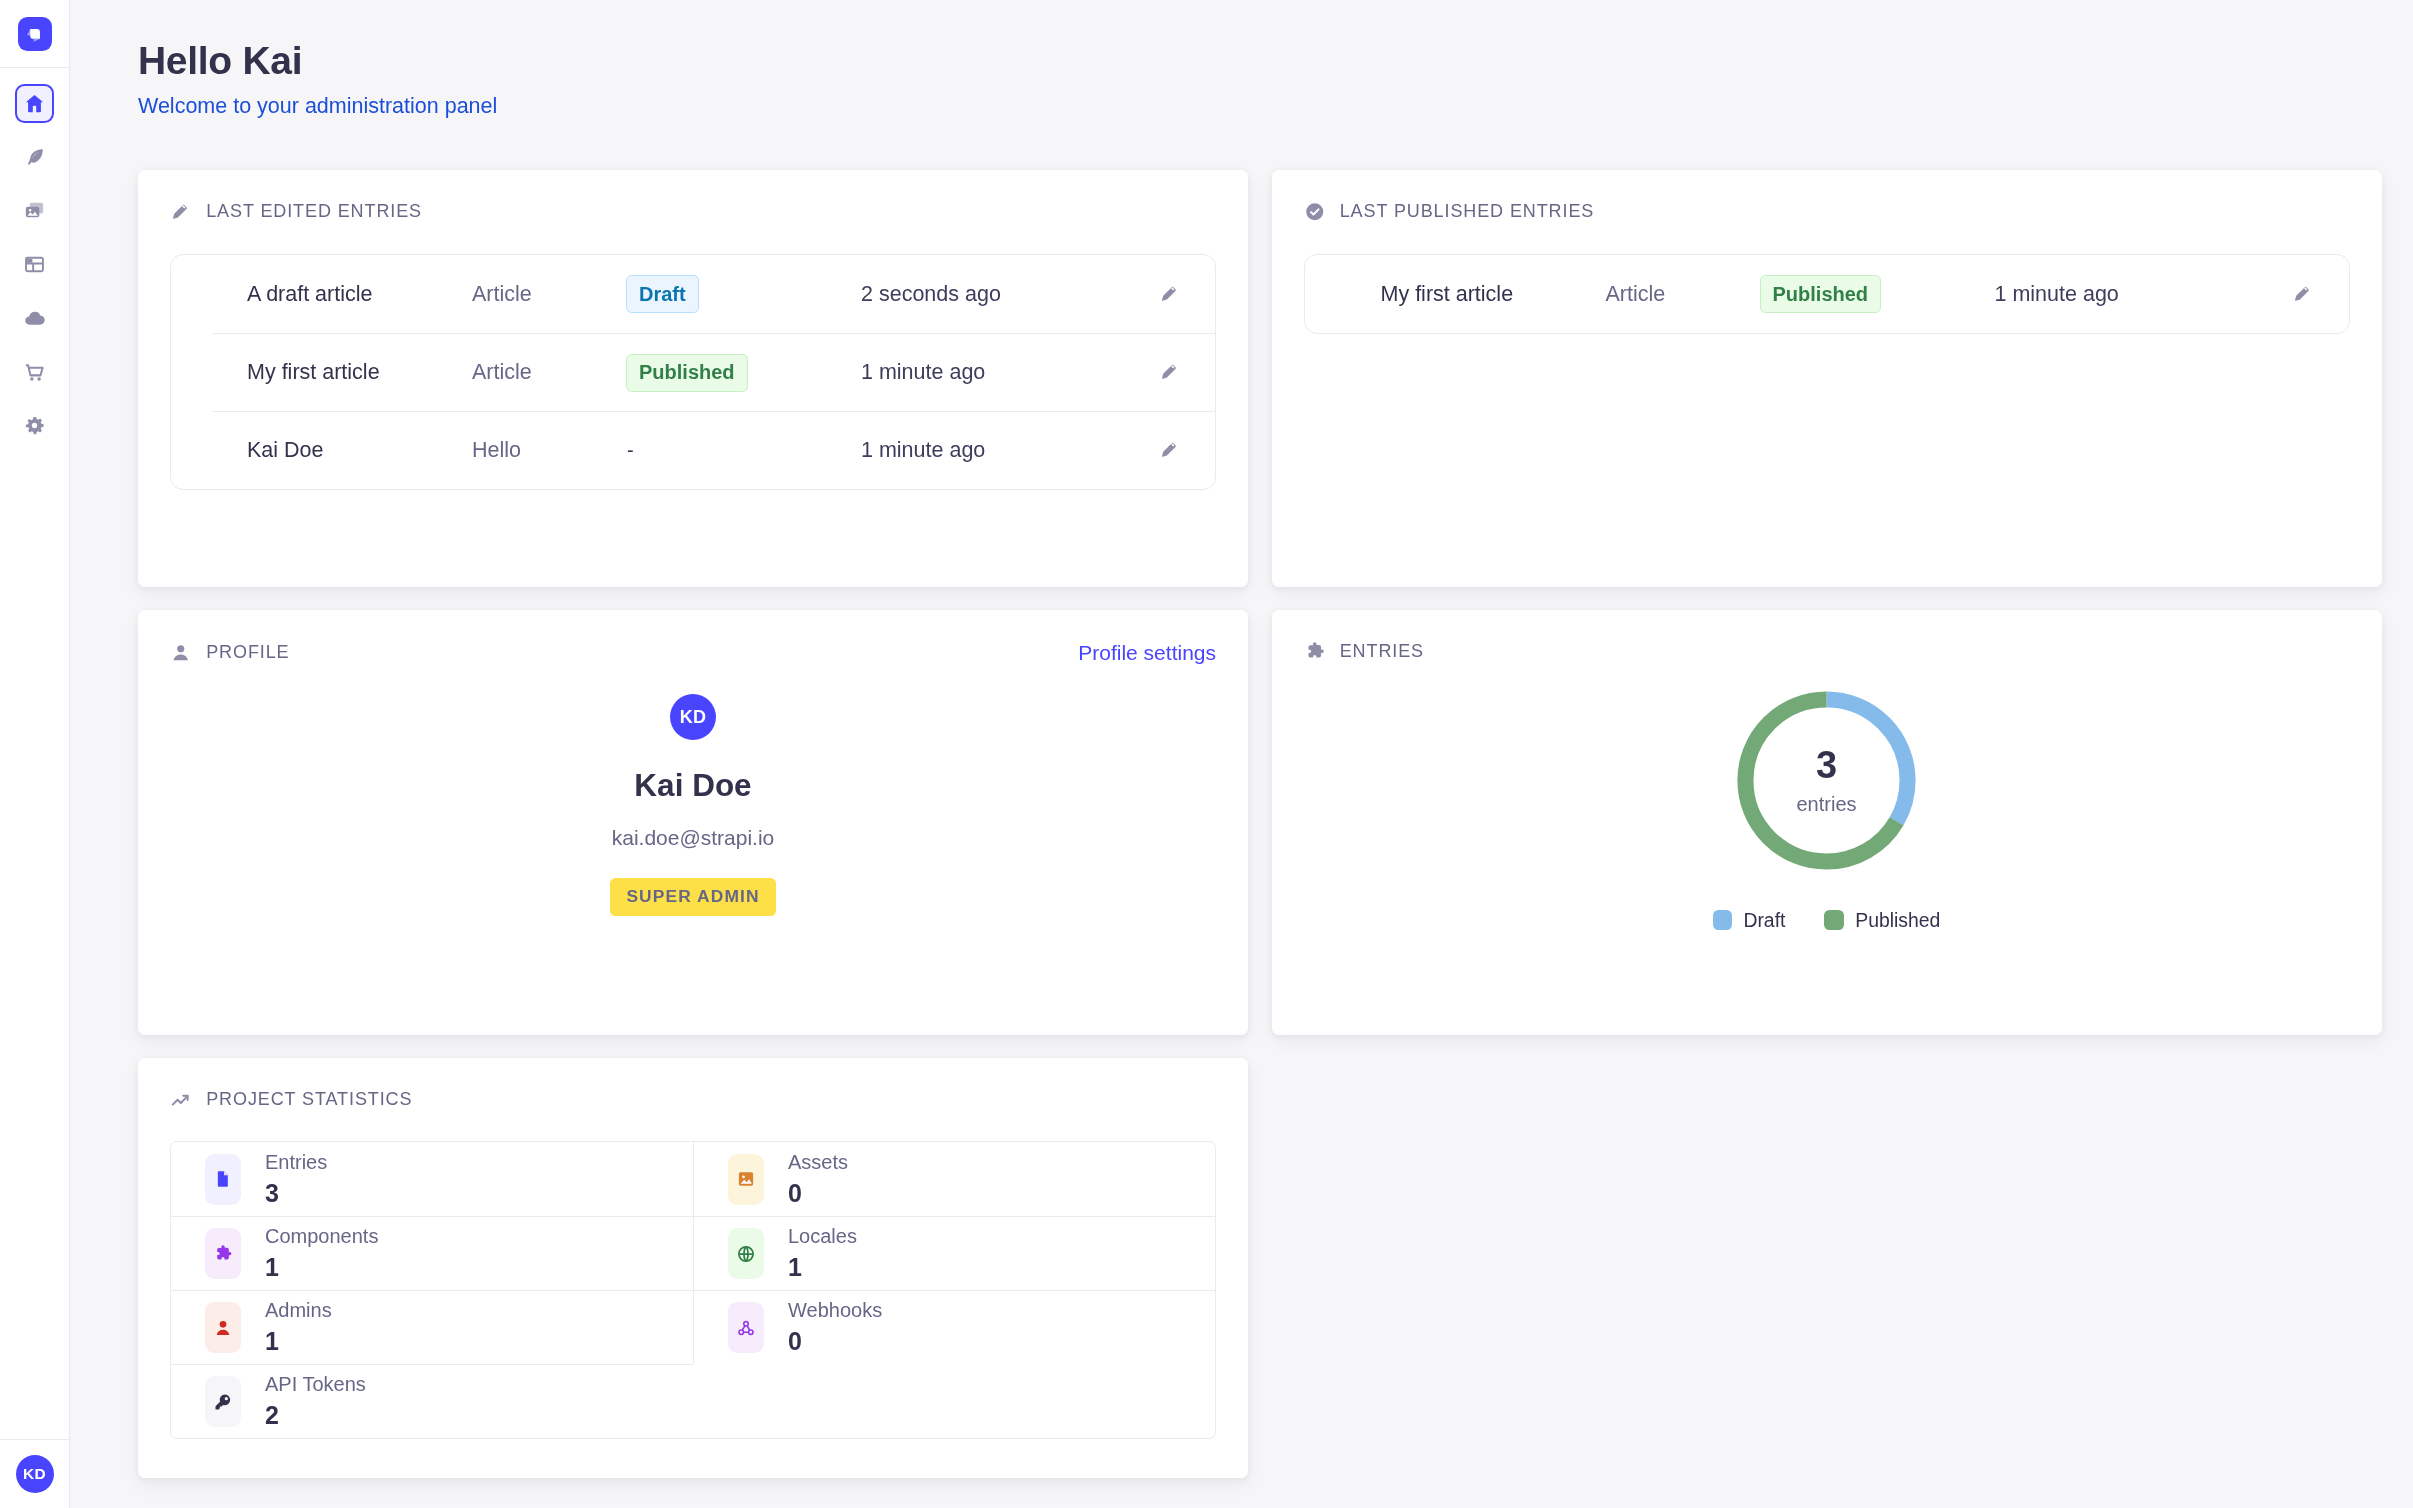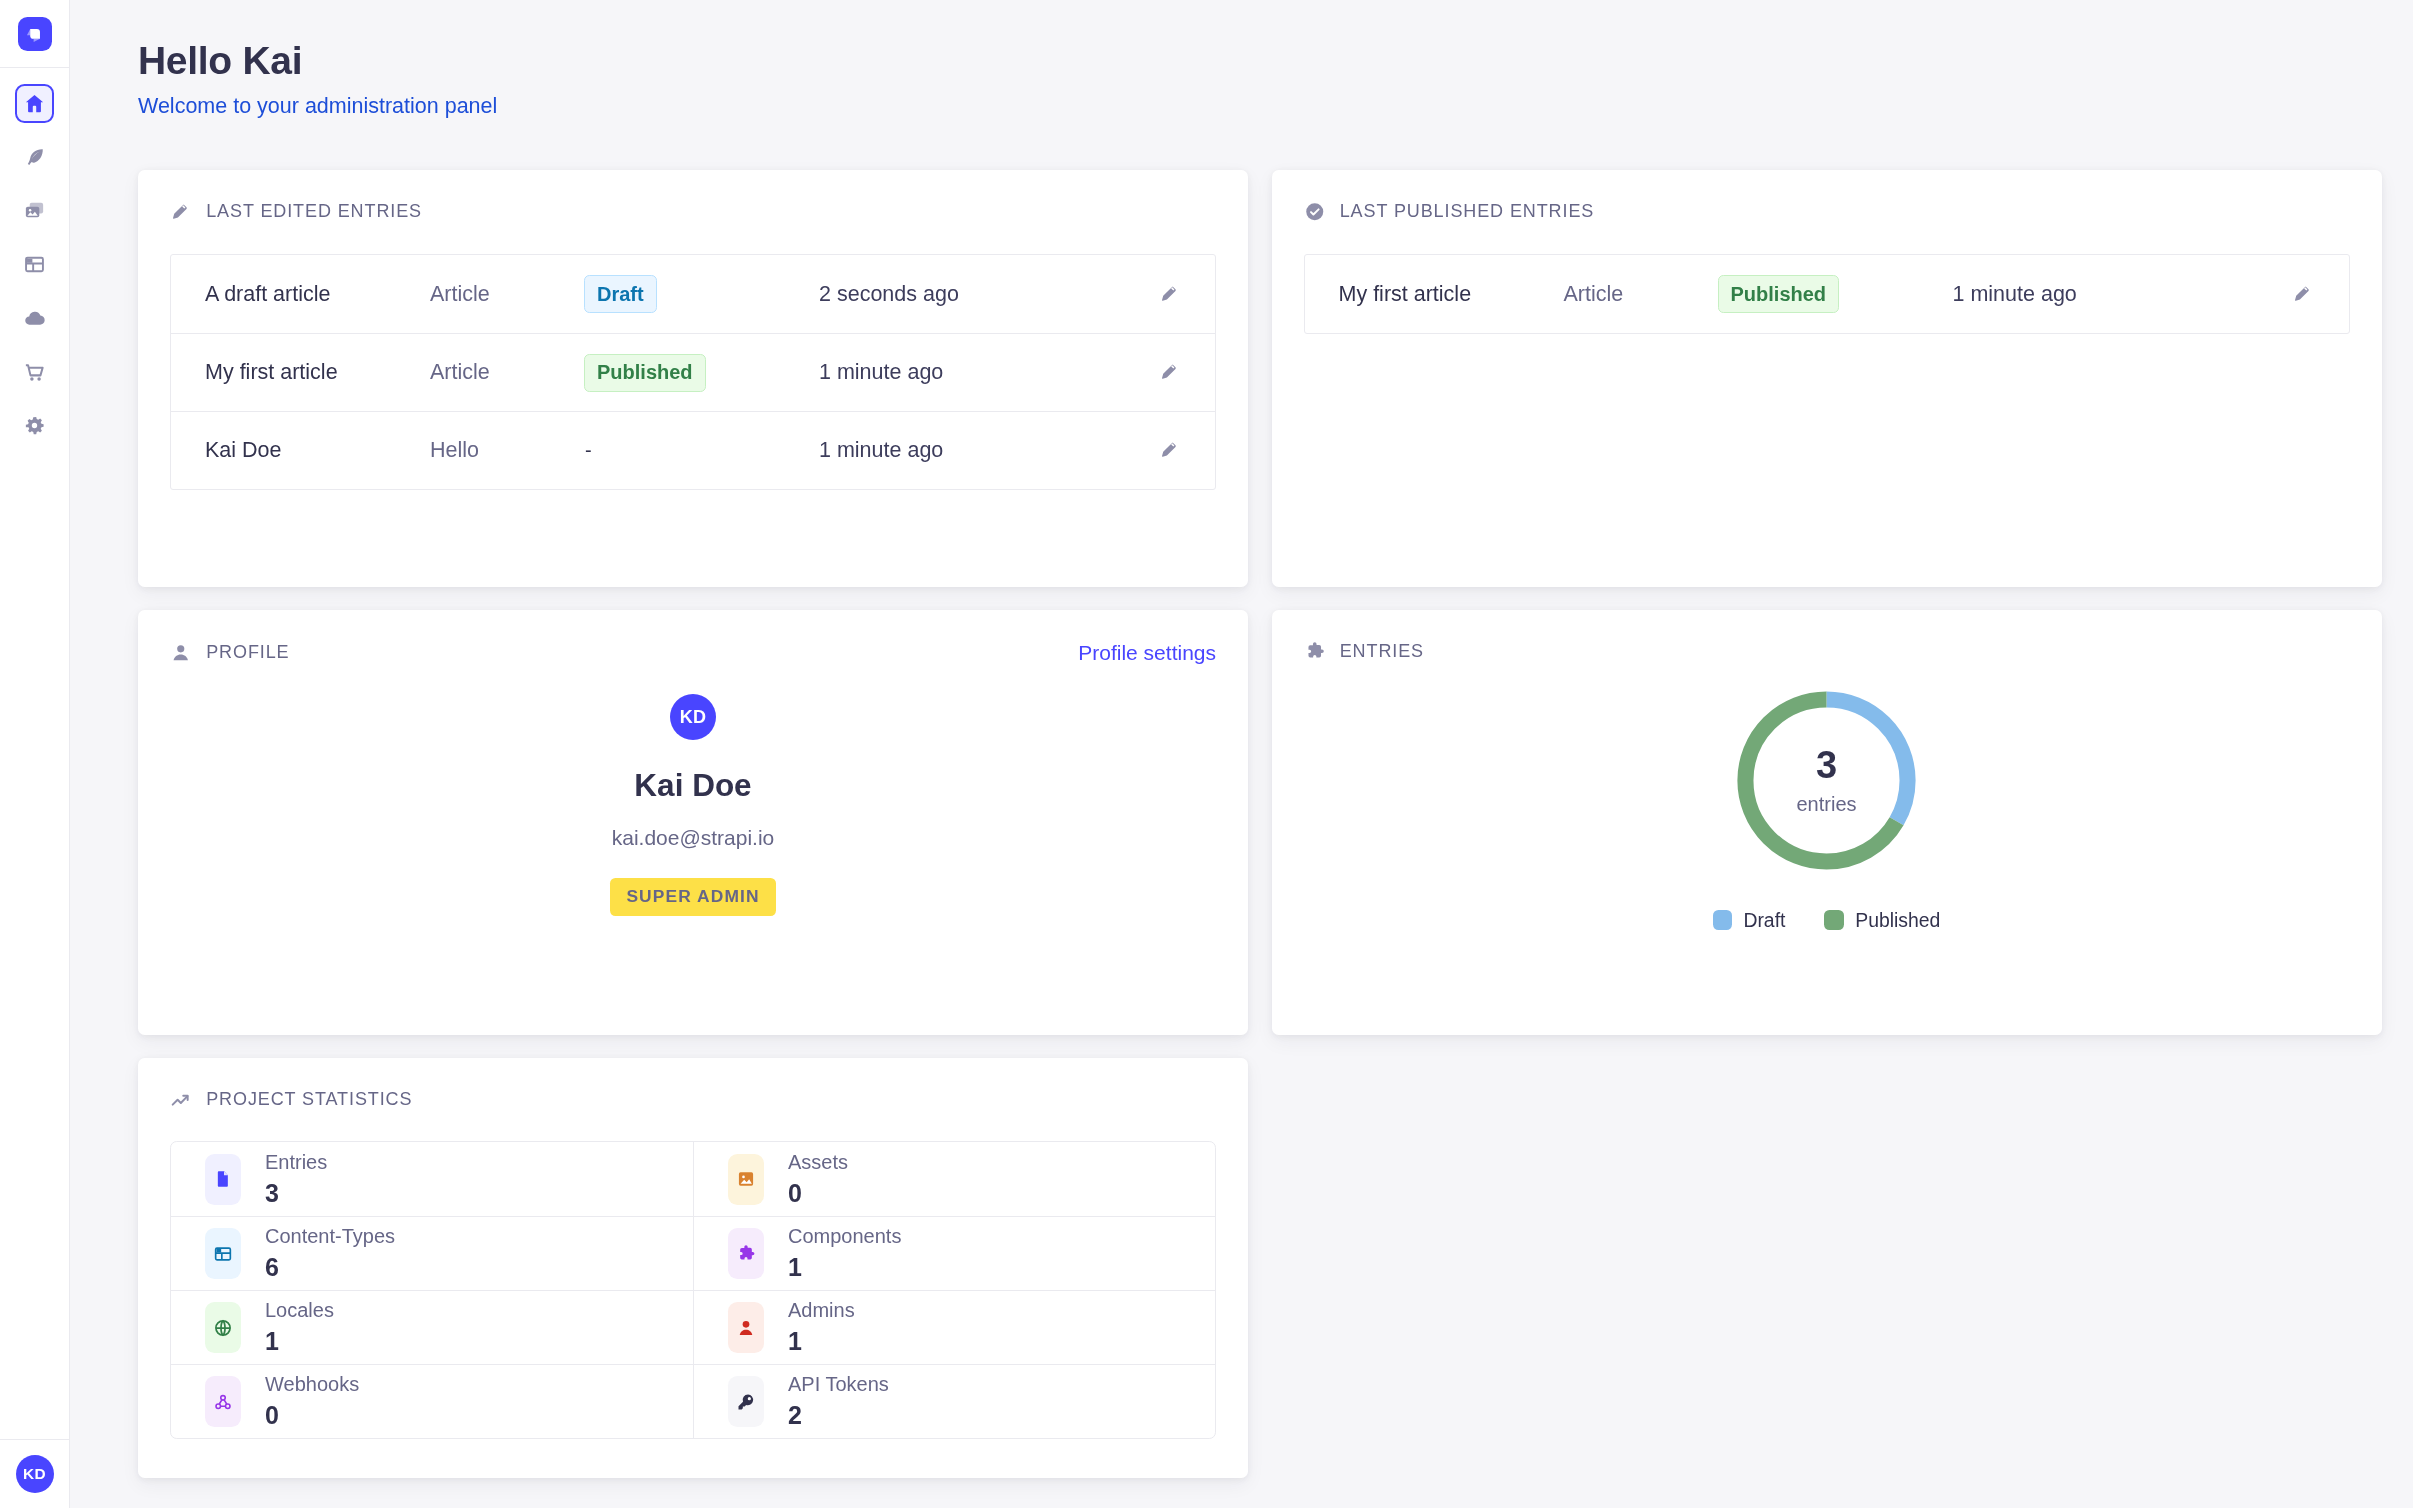--- a/index.html
+++ b/index.html
@@ -65,21 +65,21 @@
   .card.h-stats { height:420px; grid-column:1; }
   .section-head { display:flex; align-items:center; gap:14.7px; }
   .section-head.spread { justify-content:space-between;gap:24px; }
   .head-left { display:flex; align-items:center; gap:14.7px; }
   .section-head svg { width:21.5px; height:21.5px; color:#8e8ea9; flex-shrink:0; }
   .section-title {
     font-size:18px; font-weight:normal; color:#666687; letter-spacing:0.9px;
   }
   .link { font-size:21px; color:#4945ff; cursor:pointer; text-decoration:none; }
   
-  .itable { margin-top:32px; border:0.7px solid #eaeaef; border-radius:3px; overflow:hidden; background:#fff; }
+  .itable { margin-top:32px; border:0.7px solid #eaeaef; border-radius:13px; overflow:hidden; background:#fff;padding-left:42px; }
   .trow {
     display:grid; grid-template-columns:225px 154px 235px 1fr 29.5px;
     align-items:center; height:78px; padding:0 34px;
   }
   .trow + .trow { border-top:0.7px solid #eaeaef; }
   .cell-name { font-size:21.5px; color:#32324d; font-weight:500; }
   .cell-type { font-size:21.5px; color:#666687; }
   .cell-time { font-size:21.5px; color:#3d3d5c; }
   .badge {
     display:inline-block; font-size:20px; font-weight:bold;
@@ -357,35 +357,20 @@
               <circle cx="9" cy="9.5" r="1.6" fill="#fff"></circle>
               <path d="M5.5 17.8l4.3-5 3 3 3-3.4 3.2 5.4z" fill="#fff"></path>
             </svg>
           </div>
           <div class="stat-text">
             <span class="stat-label">Assets</span>
             <span class="stat-value">0</span>
           </div>
         </div>
 
-        <div class="stat-cell">
-          <div class="stat-icon-box" style="background: rgb(234, 245, 255); color: rgb(12, 117, 175);">
-            <svg viewBox="0 0 24 24">
-              <g fill="none" stroke="currentColor" stroke-width="2">
-                <rect x="3.2" y="5" width="17.6" height="14" rx="1.6"></rect>
-                <path d="M3.2 11h17.6M10.6 11v8"></path>
-              </g>
-              <rect x="4.2" y="6" width="5.6" height="4.2" fill="currentColor"></rect>
-            </svg>
-          </div>
-          <div class="stat-text">
-            <span class="stat-label">Content-Types</span>
-            <span class="stat-value">6</span>
-          </div>
-        </div>
 
         <div class="stat-cell">
           <div class="stat-icon-box" style="background: rgb(246, 236, 252); color: rgb(151, 54, 232);">
             <svg viewBox="0 0 24 24" fill="currentColor">
               <path d="M10 3.4a2 2 0 0 1 4 0v1.1h3a2 2 0 0 1 2 2v3h1.1a2 2 0 0 1 0 4H19v3a2 2 0 0 1-2 2h-3.2v-1.2a1.8 1.8 0 0 0-3.6 0v1.2H7a2 2 0 0 1-2-2v-3.2h1.2a1.8 1.8 0 0 0 0-3.6H5v-3a2 2 0 0 1 2-2h3z"></path>
             </svg>
           </div>
           <div class="stat-text">
             <span class="stat-label">Components</span>
             <span class="stat-value">1</span>

